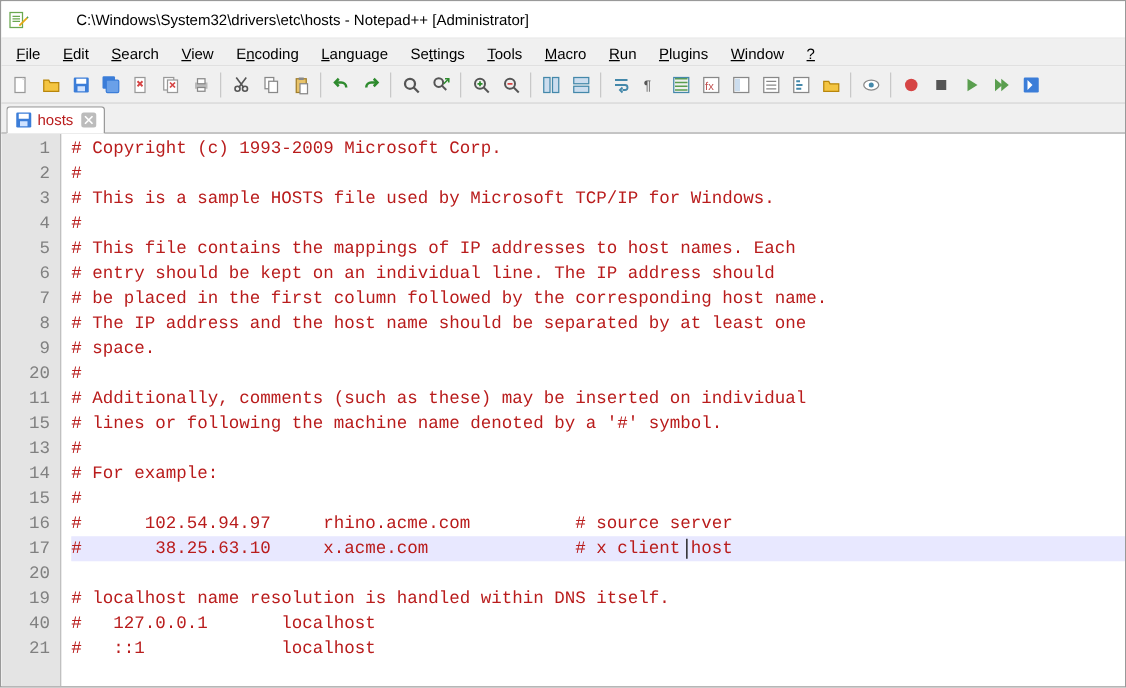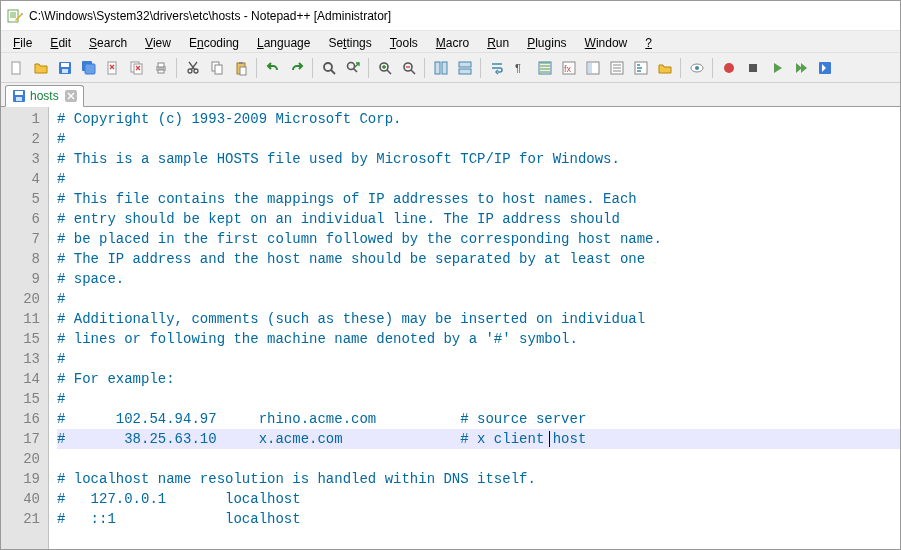--- a/index.html
+++ b/index.html
@@ -20,21 +20,21 @@
     background: #fff;
     display: flex;
     align-items: center;
     padding: 0 6px;
     border-bottom: 1px solid #e5e5e5;
   }
   .titlebar .app-icon {
     width: 16px; height: 16px; margin-right: 6px;
     display: inline-flex; align-items: center; justify-content: center;
   }
-  .titlebar .title-text { color: #000; font-size: 12px; }
+  .titlebar .title-text { color: #000; font-size: 12px; margin-left: 32px; }
   
   .menubar {
     height: 22px;
     background: #f0f0f0;
     display: flex;
     align-items: flex-end;
     padding: 0 4px;
     gap: 2px;
     border-bottom: 1px solid #e0e0e0;
   }
@@ -84,21 +84,21 @@
     align-items: center;
     padding: 0 6px;
     gap: 4px;
     margin-bottom: -1px;
     position: relative;
   }
   .tab .save-icon {
     width: 14px; height: 14px;
     display: inline-flex; align-items: center; justify-content: center;
   }
-  .tab .tab-label { color: #15803d; font-size: 12px; }
+  .tab .tab-label { color: #b91c1c; font-size: 12px; }
   .tab .close {
     width: 12px; height: 12px;
     background: #bcbcbc;
     border-radius: 2px;
     display: inline-flex; align-items: center; justify-content: center;
     margin-left: 2px;
   }
   
   .editor-wrap { flex: 1; display: flex; overflow: hidden; background: #fff; }
   .gutter {
@@ -111,21 +111,21 @@
     color: #808080;
     border-right: 1px solid #c0c0c0;
     line-height: 20px;
     user-select: none;
   }
   .code {
     flex: 1;
     padding: 2px 0 2px 8px;
     font-family: Consolas, "Courier New", monospace;
     font-size: 14px;
-    color: #0369a1;
+    color: #b91c1c;
     line-height: 20px;
     white-space: pre;
     position: relative;
   }
   .code .row { height: 20px; }
   .code .row.current { background: #e8e8ff; }
   .caret {
     position: absolute;
     width: 1px;
     height: 16px;

